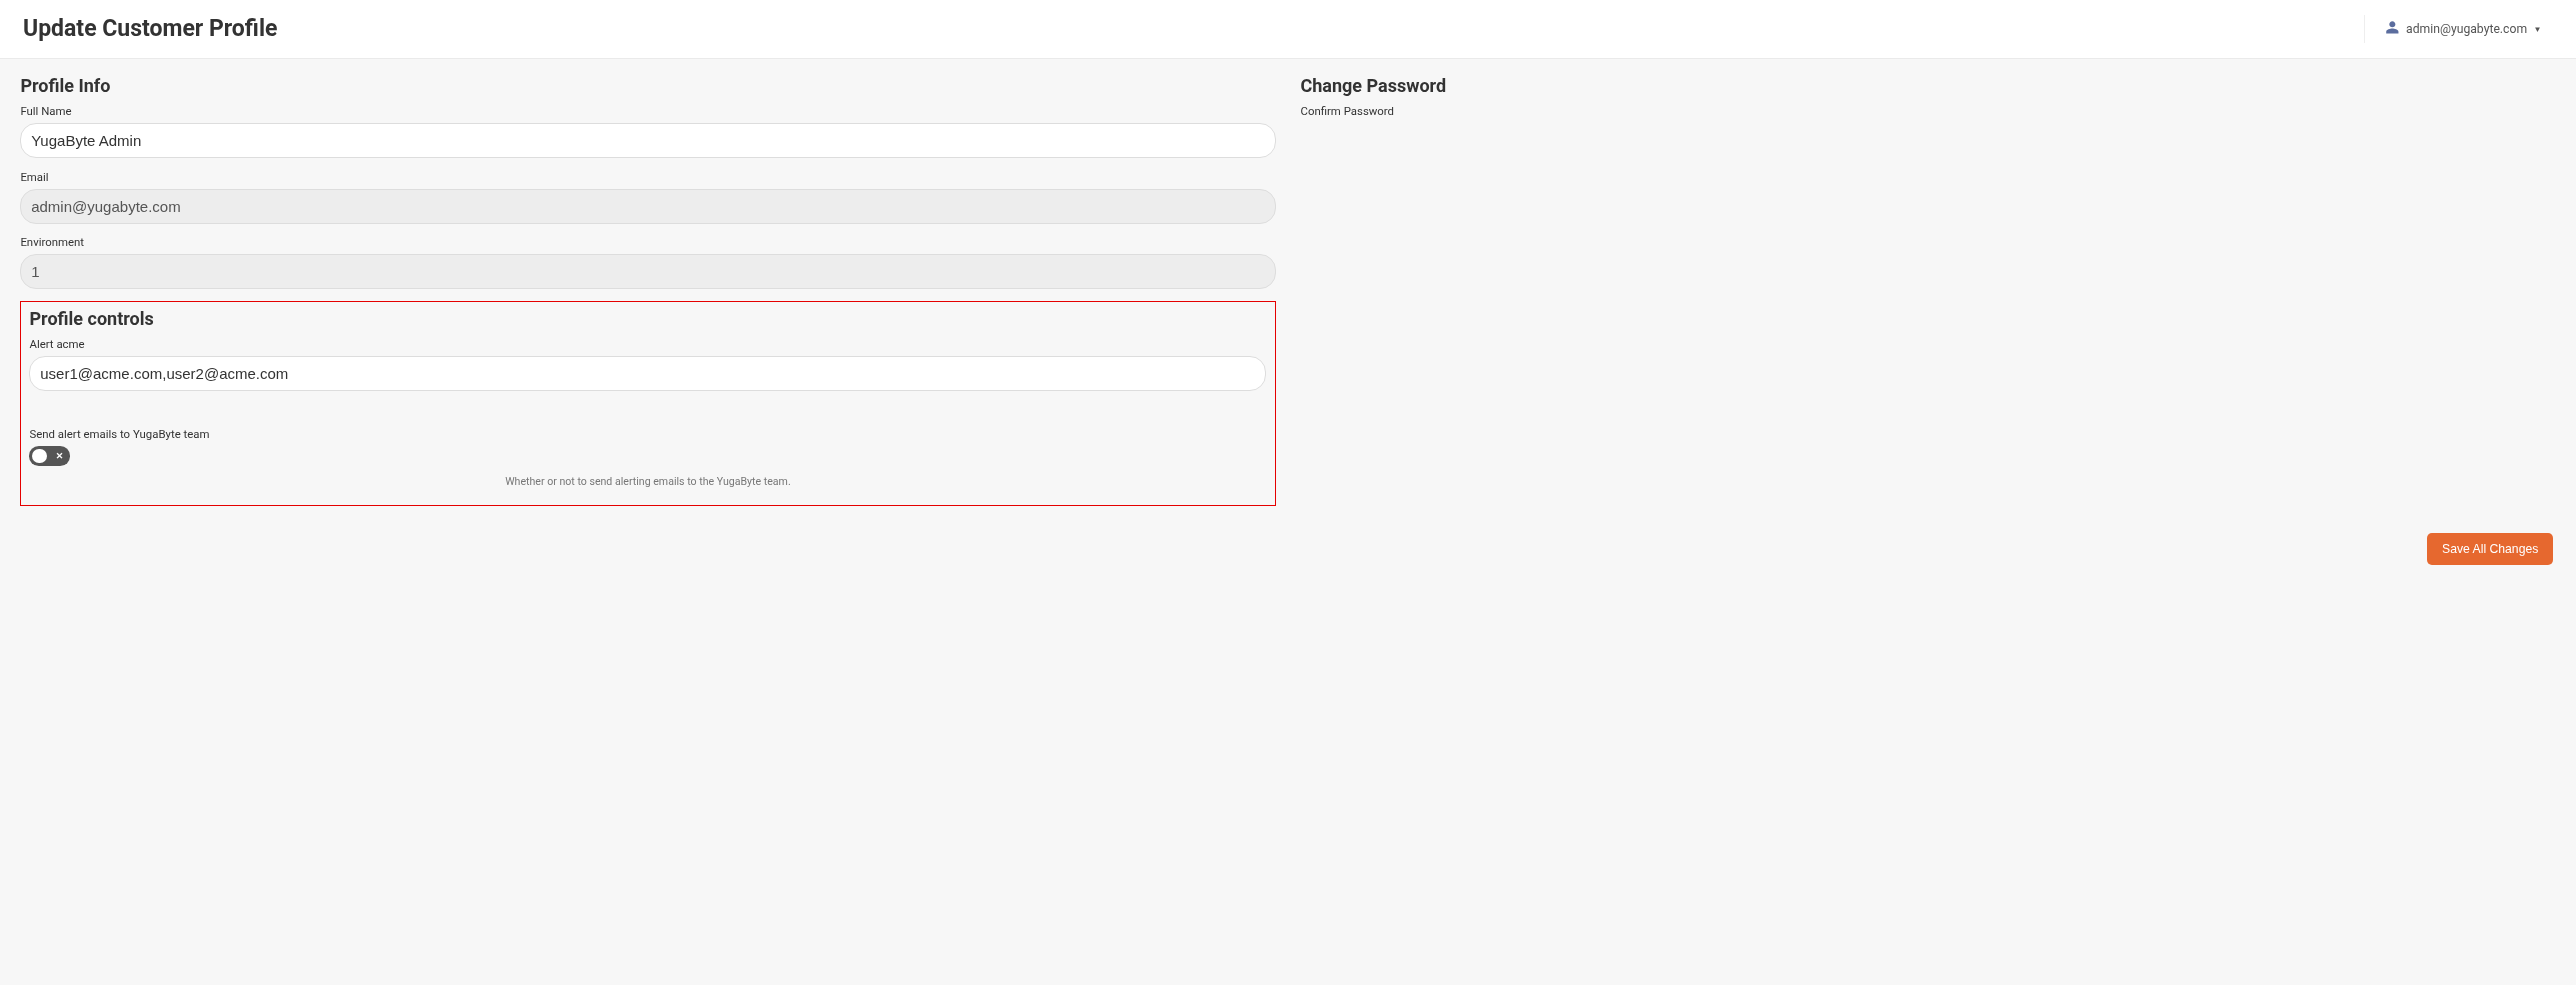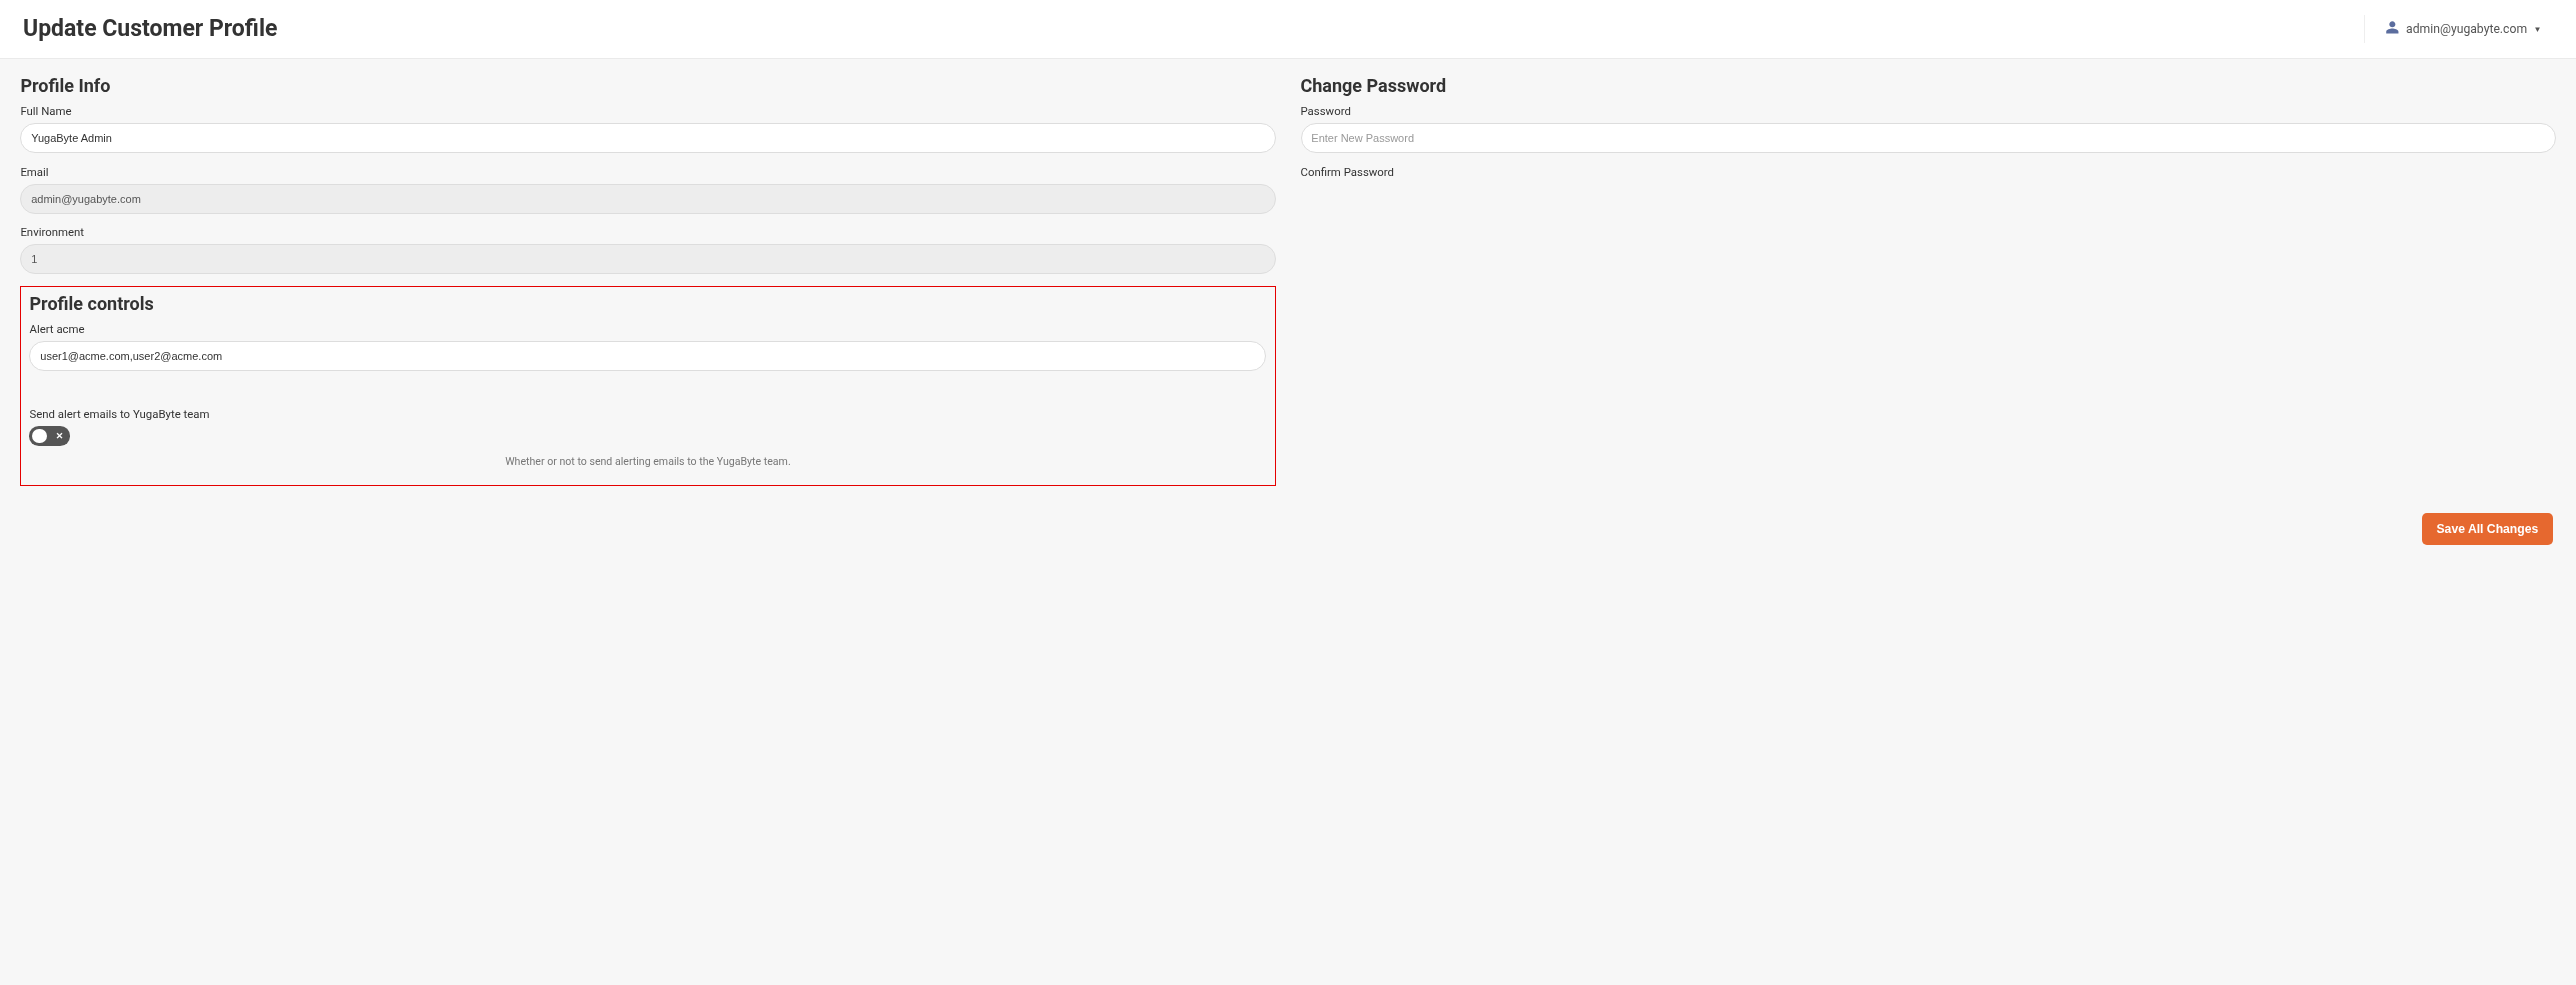--- a/index.html
+++ b/index.html
@@ -66,21 +66,21 @@
     }
     .field-label {
       display: block;
       font-size: 11.4px;
       color: #333;
       margin-bottom: 4.9px;
     }
     .field-input {
       width: 100%;
       padding: 8.1px 9.8px;
-      font-size: 11px;
+      font-size: 15px;
       border: 0.8px solid #ddd;
       border-radius: 16px;
       background: #fff;
       color: #333;
       outline: none;
     }
     .field-input::placeholder {
       color: #999;
     }
     .field-input:disabled {
@@ -129,21 +129,21 @@
       display: flex;
       justify-content: flex-end;
       padding: 3.3px 23px 20.4px 23px;
     }
     .save-btn {
       background: #e6682f;
       color: #fff;
       border: none;
       padding: 9px 14.7px;
       font-size: 12.2px;
-      font-weight: 700;
+      font-weight: 400;
       border-radius: 4.9px;
       cursor: pointer;
     }
   </style>
 </head>
 <body>
 
 <div class="header">
   <h1>Update Customer Profile</h1>
   <div class="user-menu">
@@ -192,24 +192,20 @@
           <span class="toggle-x">✕</span>
         </div>
         <div class="help-text">Whether or not to send alerting emails to the YugaByte team.</div>
       </div>
     </div>
   </div>
 
   <div class="col">
     <h2 class="section-title">Change Password</h2>
 
-    <div class="field">
-      <label class="field-label">Password</label>
-      <input type="password" class="field-input" placeholder="Enter New Password" style="">
-    </div>
 
     <div class="field">
       <label class="field-label">Confirm Password</label>
     </div>
   </div>
 
 </div>
 
 <div class="footer">
   <button class="save-btn">Save All Changes</button>

